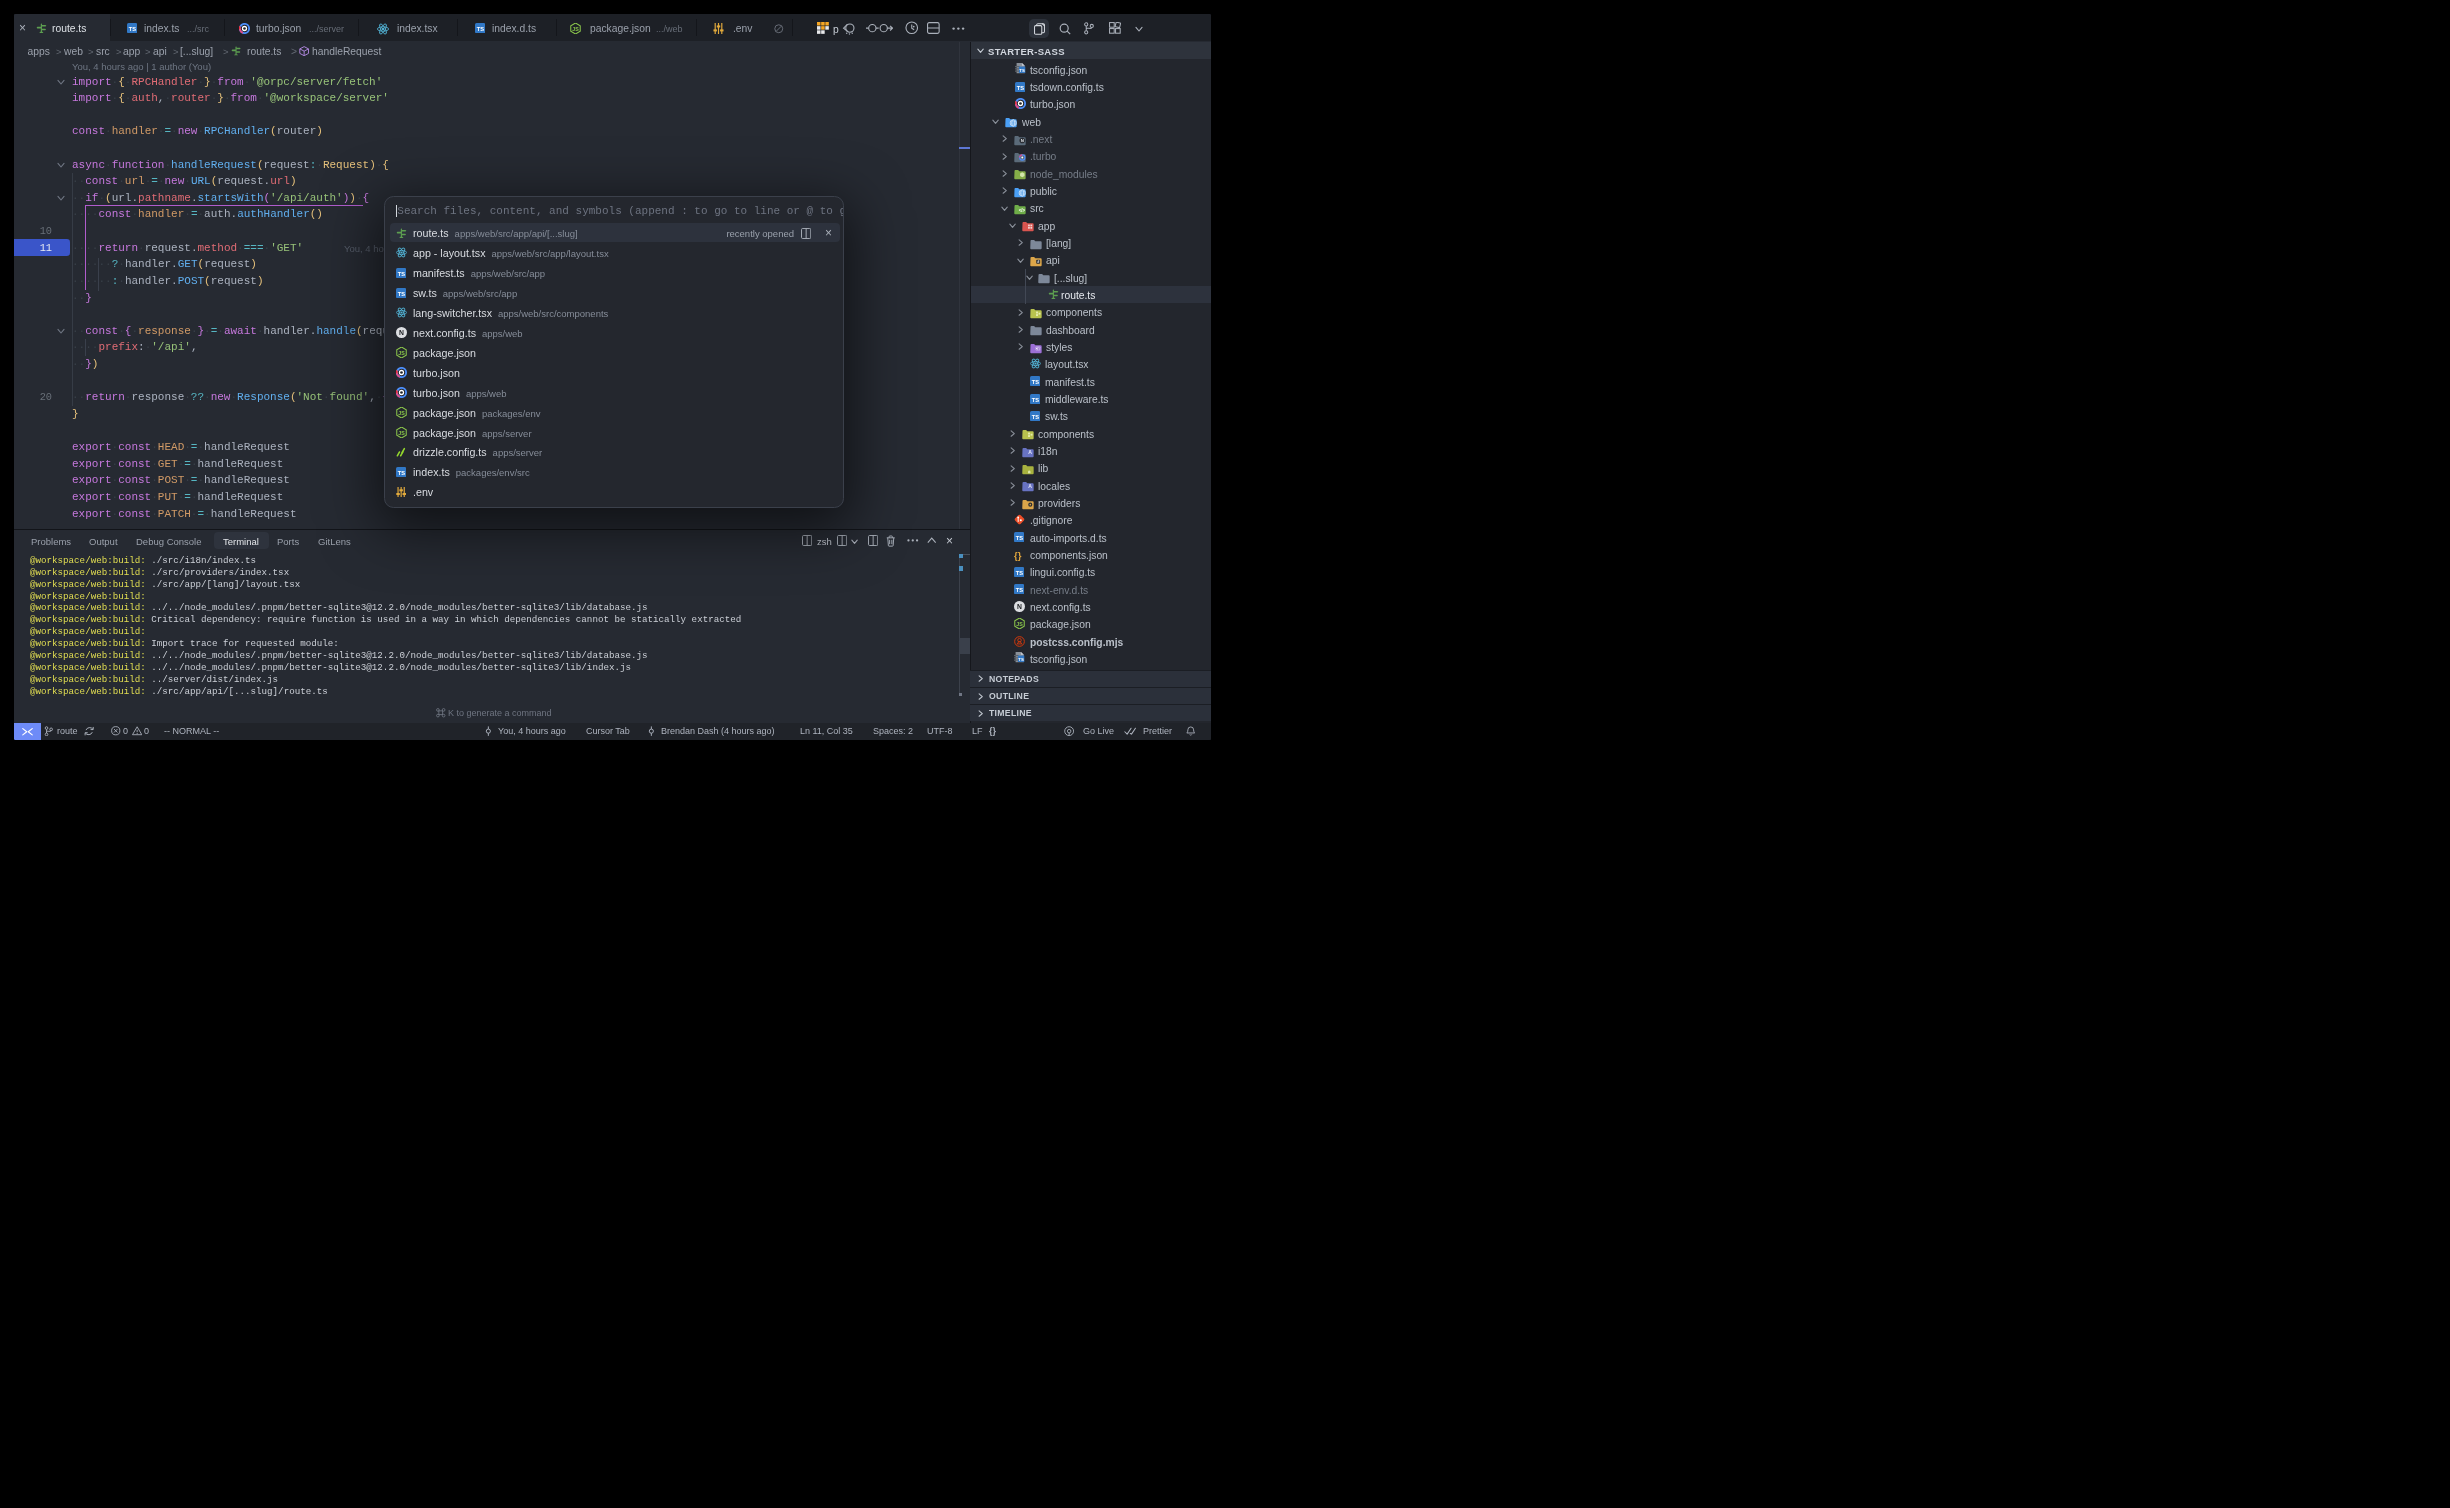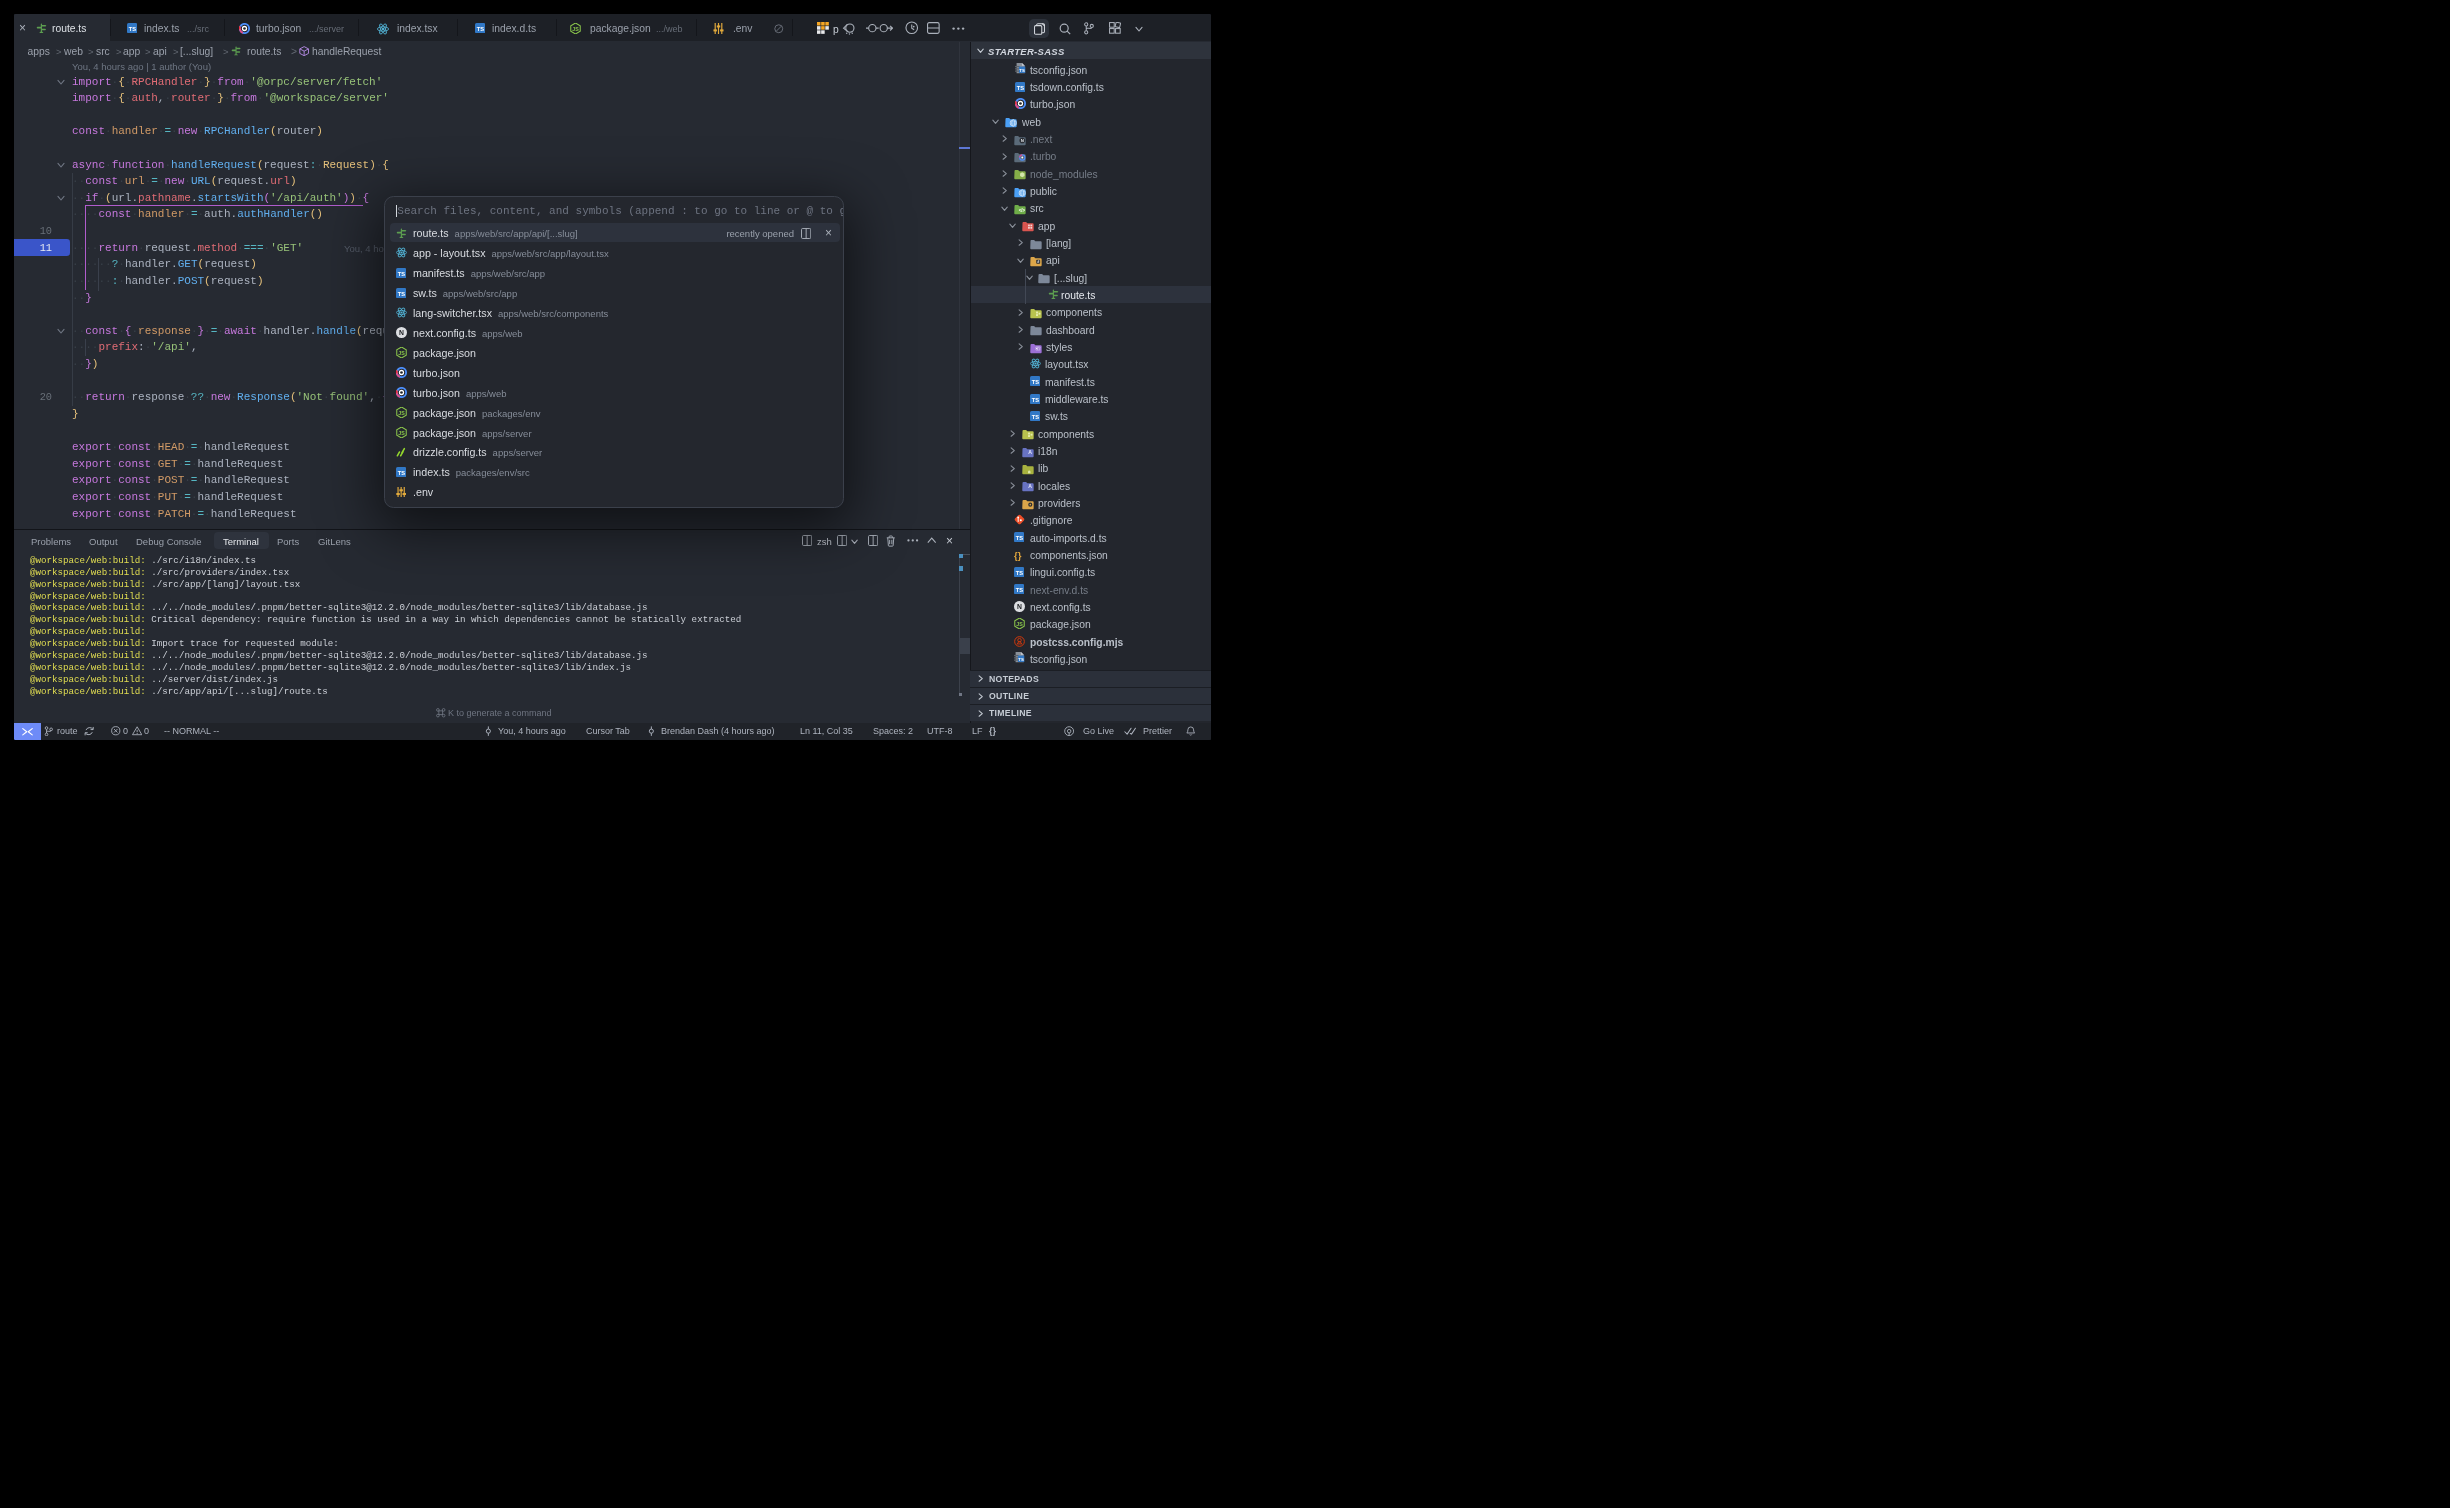--- a/index.html
+++ b/index.html
@@ -288,21 +288,21 @@
       <div style="position:absolute;left:959px;top:554px;width:3.6px;height:4px;background:#4a8fbe;"></div>
       <div style="position:absolute;left:959px;top:566px;width:3.6px;height:4.9px;background:#4a8fbe;"></div>
       <div style="position:absolute;left:959px;top:638px;width:11px;height:16px;background:#3a404b;"></div>
       <div style="position:absolute;left:959px;top:693px;width:3.2px;height:3.2px;background:#707684;"></div>
       <div style="position:absolute;left:970px;top:42px;width:241px;height:681px;background:#23262d;"></div>
       <div style="position:absolute;left:970px;top:42px;width:0.8px;height:681px;background:#15171c;"></div>
       <div style="position:absolute;left:971px;top:42px;width:240px;height:17.4px;background:#2e333c;"></div>
       <svg style="position:absolute;left:977px;top:47px;" width="7.1" height="7.1" viewBox="0 0 9 9">
         <path d="M1.08 2.6999999999999997 L4.5 6.75 L7.92 2.6999999999999997" fill="none" stroke="#c2c8d0" stroke-width="1.4" stroke-linecap="round" stroke-linejoin="round"></path>
       </svg>
-      <div style="position:absolute;left:988px;top:51px;transform:translateY(-50%);font-family:'Liberation Sans',sans-serif;font-size:9.5px;font-weight:700;color:#d2d7df;white-space:pre;letter-spacing:0.3px;font-style:italic;">STARTER-SASS</div>
+      <div style="position:absolute;left:988px;top:51px;transform:translateY(-50%);font-family:'Liberation Sans',sans-serif;font-size:9.5px;font-weight:700;color:#d2d7df;white-space:pre;letter-spacing:0.3px;">STARTER-SASS</div>
       <svg style="position:absolute;left:1015px;top:63px;" width="12.7" height="12" viewBox="0 0 16 15">
         <path d="M2 0 h6.76 l3.6400000000000006 3.25 v9.75 h-10.4 z" fill="#8a9099"></path>
         <path d="M8.76 0 l3.6400000000000006 3.25 h-3.6400000000000006 z" fill="#c6cbd2"></path>
         <rect x="0" y="3.6400000000000006" width="5.8500000000000005" height="1.6" fill="#5d636b"></rect>
         <rect x="0" y="6.5" width="5.8500000000000005" height="1.6" fill="#5d636b"></rect>
         <rect x="0" y="9.36" width="5.8500000000000005" height="1.6" fill="#5d636b"></rect>
         <rect x="4.94" y="4.42" width="8.06" height="8.06" fill="#3178c6"></rect>
         <text x="8.969999999999999" y="11.049999999999999" style="font-family:Liberation Sans;font-weight:700" font-size="5.46" fill="#fff" text-anchor="middle">TS</text>
       </svg>
       <div style="position:absolute;left:1030px;top:70px;transform:translateY(-50%);font-family:'Liberation Sans',sans-serif;font-size:10.3px;font-weight:400;color:#bac0c9;white-space:pre;">tsconfig.json</div>

